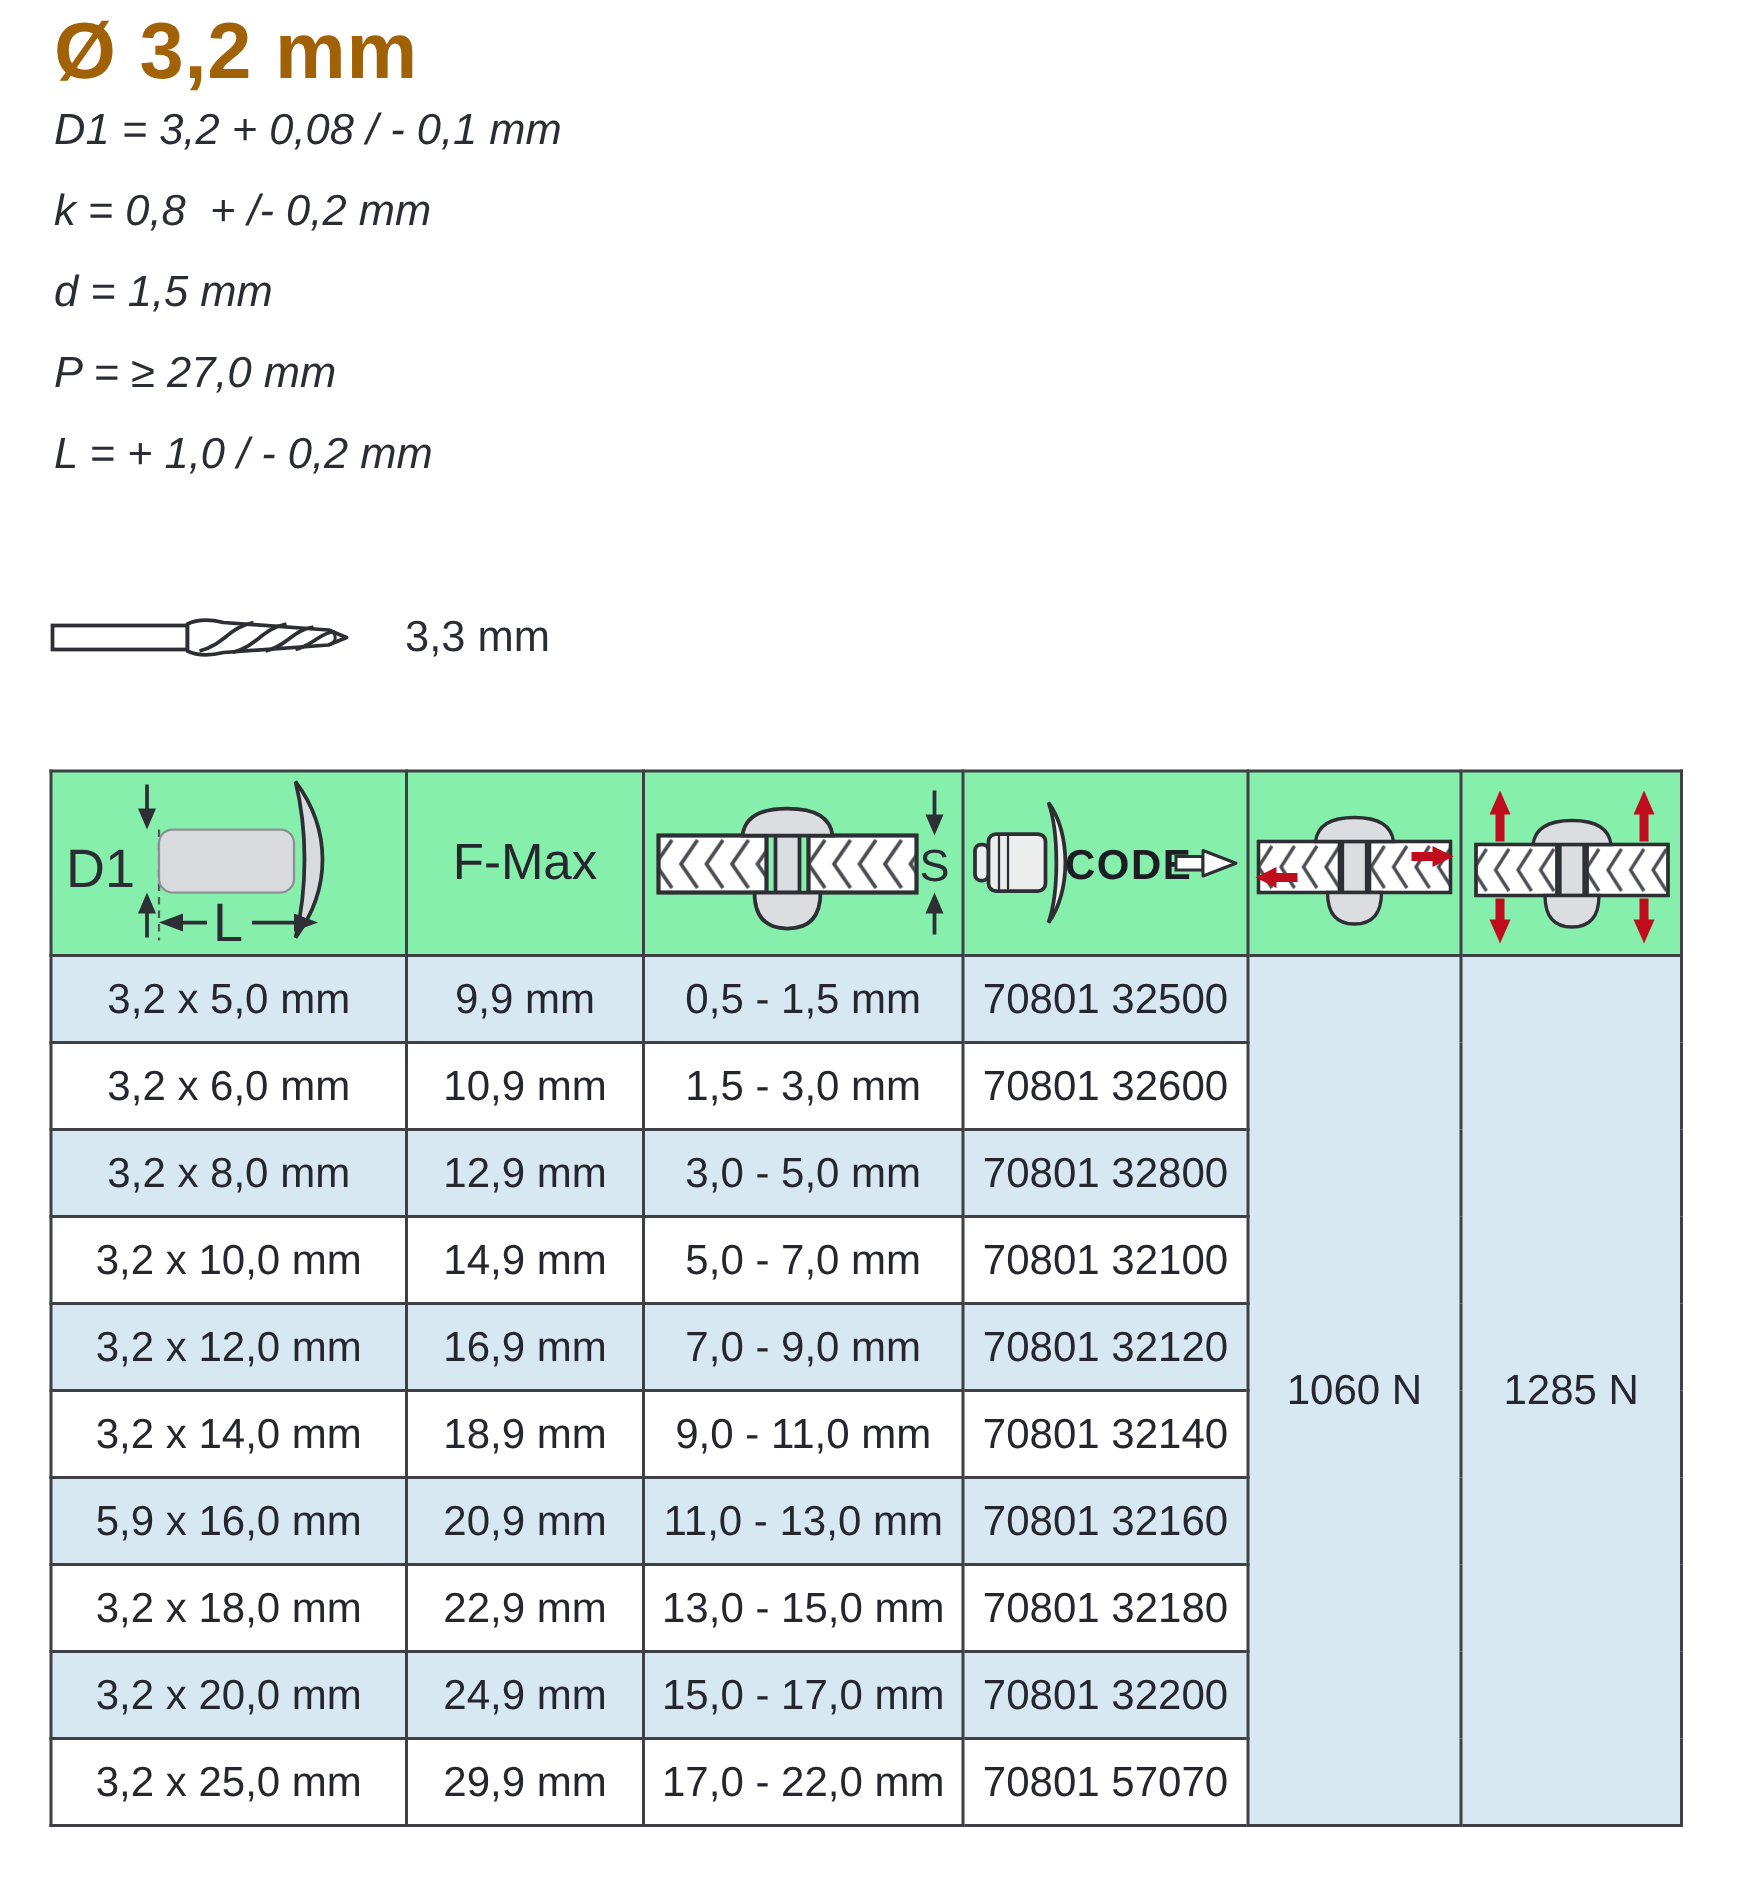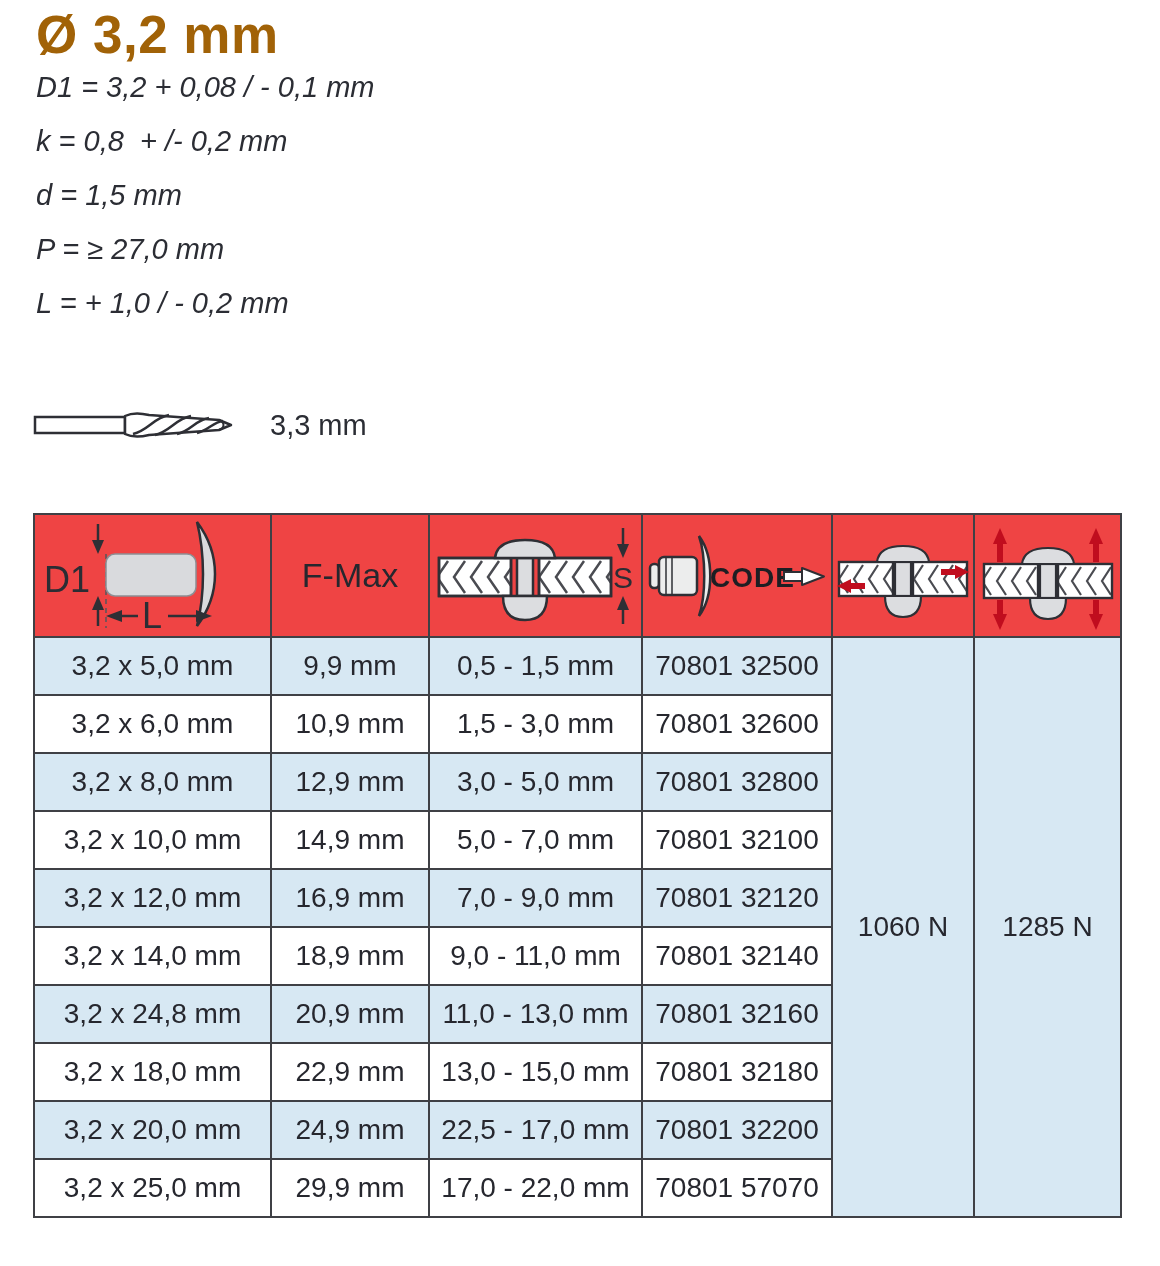--- a/index.html
+++ b/index.html
@@ -53,21 +53,21 @@
     table-layout: fixed;
   }
   table.riv th, table.riv td {
     border: 2px solid #3f4045;
     text-align: center;
     vertical-align: middle;
     padding: 0;
   }
   table.riv th {
     height: 123px;
-    background: #ef4444;
+    background: #86efac;
     font-weight: normal;
   }
   table.riv td {
     height: 58px;
     font-size: 28px;
     color: #26272e;
     background: #ffffff;
   }
   tr.alt td { background: #d7e8f3; margin-left: 20px; }
   td.merged {
@@ -247,35 +247,35 @@
       <td>7,0 - 9,0 mm</td>
       <td>70801 32120</td>
     </tr>
     <tr>
       <td>3,2 x 14,0 mm</td>
       <td>18,9 mm</td>
       <td>9,0 - 11,0 mm</td>
       <td>70801 32140</td>
     </tr>
     <tr class="alt">
-      <td>3,2 x 24,8 mm</td>
+      <td>5,9 x 16,0 mm</td>
       <td>20,9 mm</td>
       <td>11,0 - 13,0 mm</td>
       <td>70801 32160</td>
     </tr>
     <tr>
       <td>3,2 x 18,0 mm</td>
       <td>22,9 mm</td>
       <td>13,0 - 15,0 mm</td>
       <td>70801 32180</td>
     </tr>
     <tr class="alt">
       <td>3,2 x 20,0 mm</td>
       <td>24,9 mm</td>
-      <td>22,5 - 17,0 mm</td>
+      <td>15,0 - 17,0 mm</td>
       <td>70801 32200</td>
     </tr>
     <tr>
       <td>3,2 x 25,0 mm</td>
       <td>29,9 mm</td>
       <td>17,0 - 22,0 mm</td>
       <td>70801 57070</td>
     </tr>
     </tbody>
   </table>

